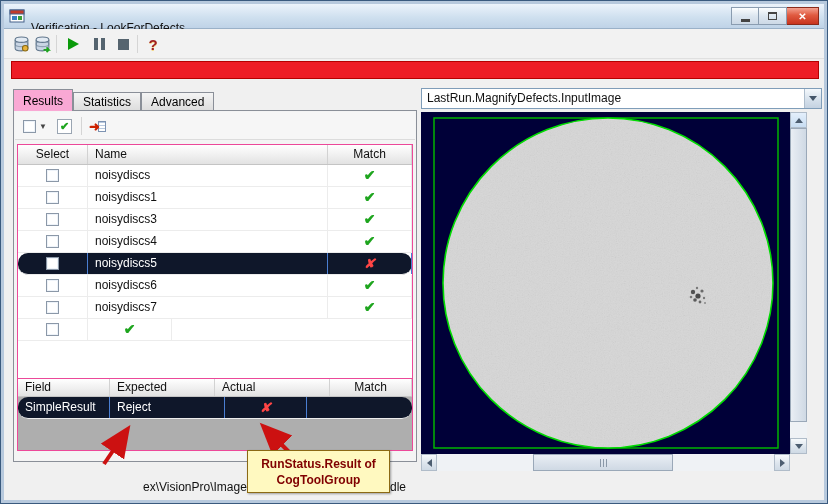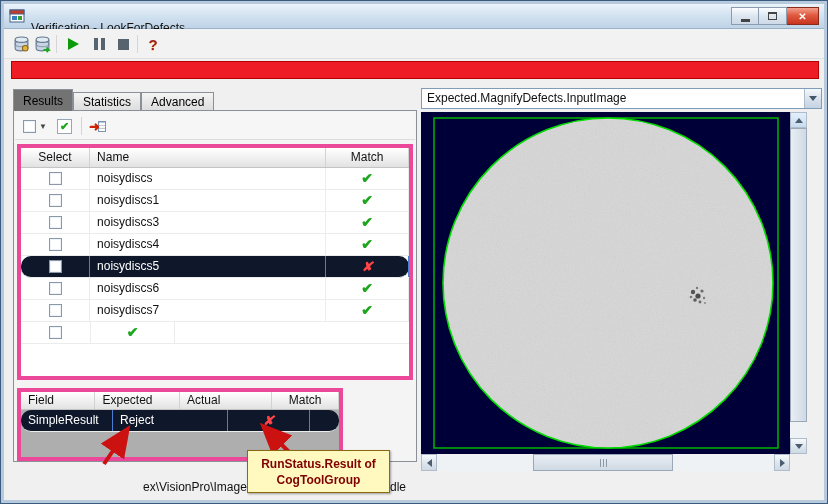--- a/index.html
+++ b/index.html
@@ -64,21 +64,21 @@
 
   
   #tabs{ position:absolute; left:12px; top:88px; height:22px; display:flex; align-items:flex-end; }
   .tab{
     font-size:12px; padding:0 9px; cursor:pointer;
     border:1px solid #8a8f98; border-bottom:none;
     background:linear-gradient(#f4f4f4,#dcdcdc);
     height:19px; line-height:19px; margin-right:0;
   }
   .tab.active{
-    background:#737373; height:22px; line-height:22px; position:relative; z-index:3;
+    background:#f9a8d4; height:22px; line-height:22px; position:relative; z-index:3;
   }
 
   
   #tab-page{
     position:absolute; left:12px; top:109px; width:404px; height:352px;
     background:#f4f4f4; border:1px solid #8a8f98; z-index:2;
   }
   #results-toolbar{
     position:absolute; left:1px; top:1px; right:1px; height:28px;
     background:#f6f6f6; border-bottom:1px solid #dcdcdc;
@@ -95,23 +95,23 @@
     color:#1ea51e; font-size:11px; font-weight:bold;
   }
   .mini-grid{
     width:8px; height:11px; background:#fff; border:1px solid #7d93b2;
     background-image:linear-gradient(#b9c9de 1px, transparent 1px);
     background-size:100% 3px;
   }
   .export-arrow{ color:#cc2200; font-size:13px; font-weight:bold; margin-right:-2px; z-index:1; }
 
   
-  .grid{ position:absolute; background:#fff; border:4px solid #ec4899; overflow:hidden; }
+  .grid{ position:absolute; background:#fff; border:1px solid #ec4899; overflow:hidden; }
   #results-grid{ left:3px; top:33px; width:396px; height:236px; }
-  #detail-grid{ left:3px; top:277px; width:326px; height:73px; background:#aeaeae; }
+  #detail-grid{ left:3px; top:267px; width:396px; height:73px; background:#aeaeae; }
 
   .grid-header{ display:flex; background:linear-gradient(#ffffff,#eeeeee 60%,#e2e2e2); border-bottom:1px solid #c4c4c4; }
   .grid-header .hcell{
     font-size:12px; color:#111; padding:0 7px; border-right:1px solid #d2d2d2;
     overflow:hidden; white-space:nowrap;
   }
   #results-grid .hcell{ height:19px; line-height:19px; }
   #detail-grid .hcell{ height:17px; line-height:17px; background:inherit; }
   .grid-row{ display:flex; background:#fff; border-bottom:1px solid #ececec; cursor:default; }
   .grid-row .cell{
@@ -360,21 +360,21 @@
         <div class="cell f-actual">Reject</div>
         <div class="cell f-match match-fail">✘</div>
       </div>
     </div>
   </div>
 
   <span id="status-path" class="status-frag">ex\VisionPro\Images</span>
   <span id="status-idle" class="status-frag">dle</span>
 
   <div id="image-combo">
-    <span class="combo-text">Expected.MagnifyDefects.InputImage</span>
+    <span class="combo-text">LastRun.MagnifyDefects.InputImage</span>
     <div id="combo-btn">
         <span class="tri"></span>
       </div>
   </div>
 
   <div id="display">
     <svg id="image-view" viewBox="0 0 369 342" preserveAspectRatio="none">
       <defs>
         <clipPath id="discClip">
             <circle cx="187" cy="171" r="165"></circle>

